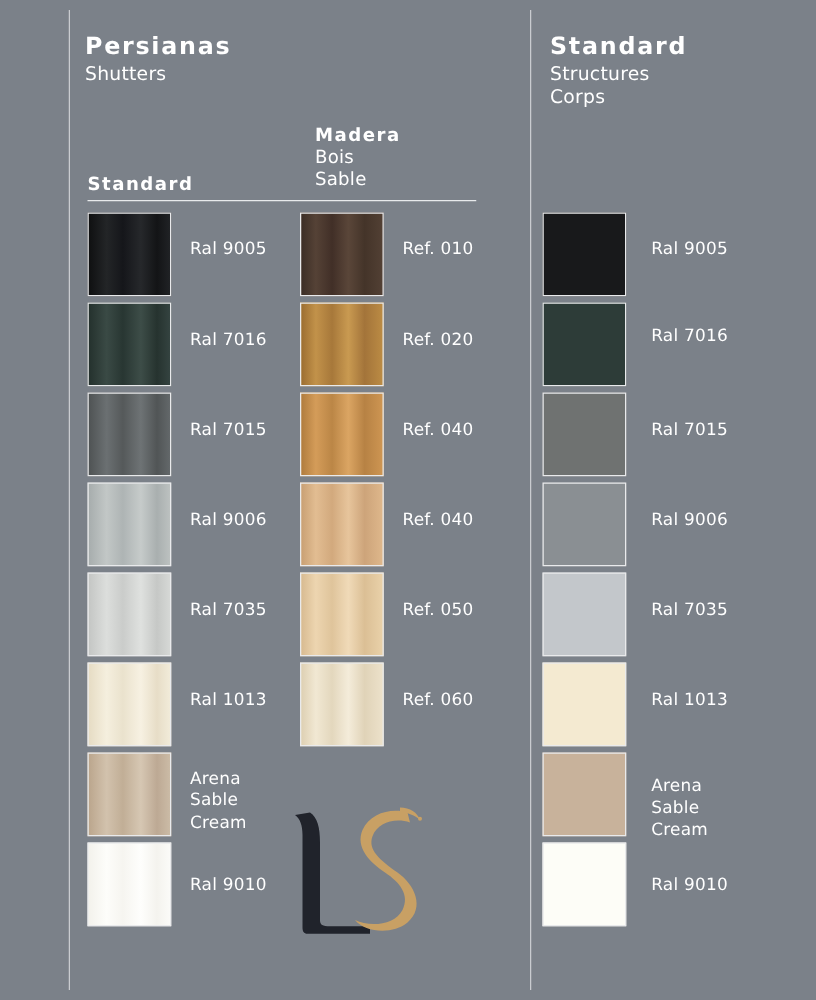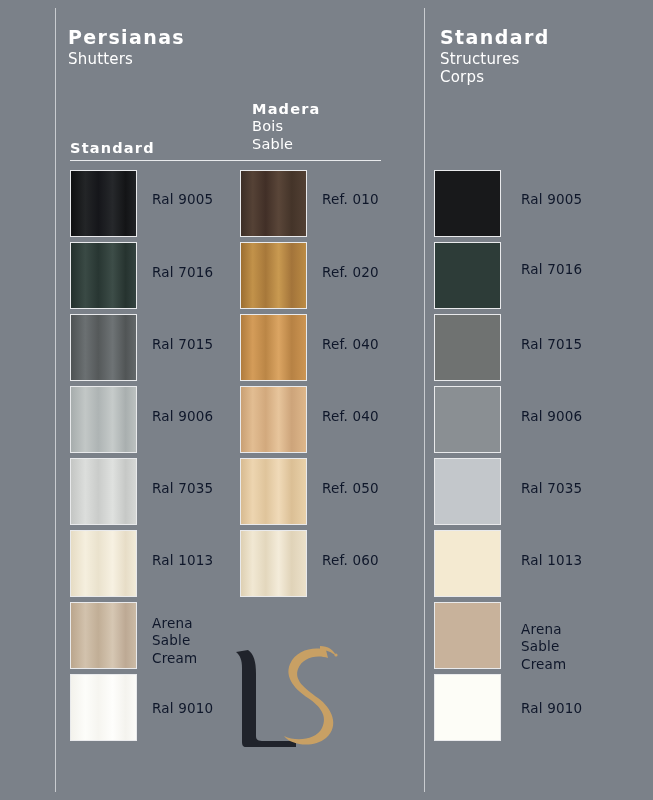--- a/index.html
+++ b/index.html
@@ -71,21 +71,21 @@
     position: absolute;
     width: 67px;
     height: 67px;
     border: 1px solid #e9eaec;
     box-sizing: border-box;
   }
   .label {
     position: absolute;
     font-size: 13.5px;
     line-height: 1.28;
-    color: #0f172a;
+    color: #ffffff;
     letter-spacing: 0.2px;
     white-space: pre-line;
   }
 
   
   .logo {
     position: absolute;
     left: 228px;
     top: 638px;
     width: 120px;

